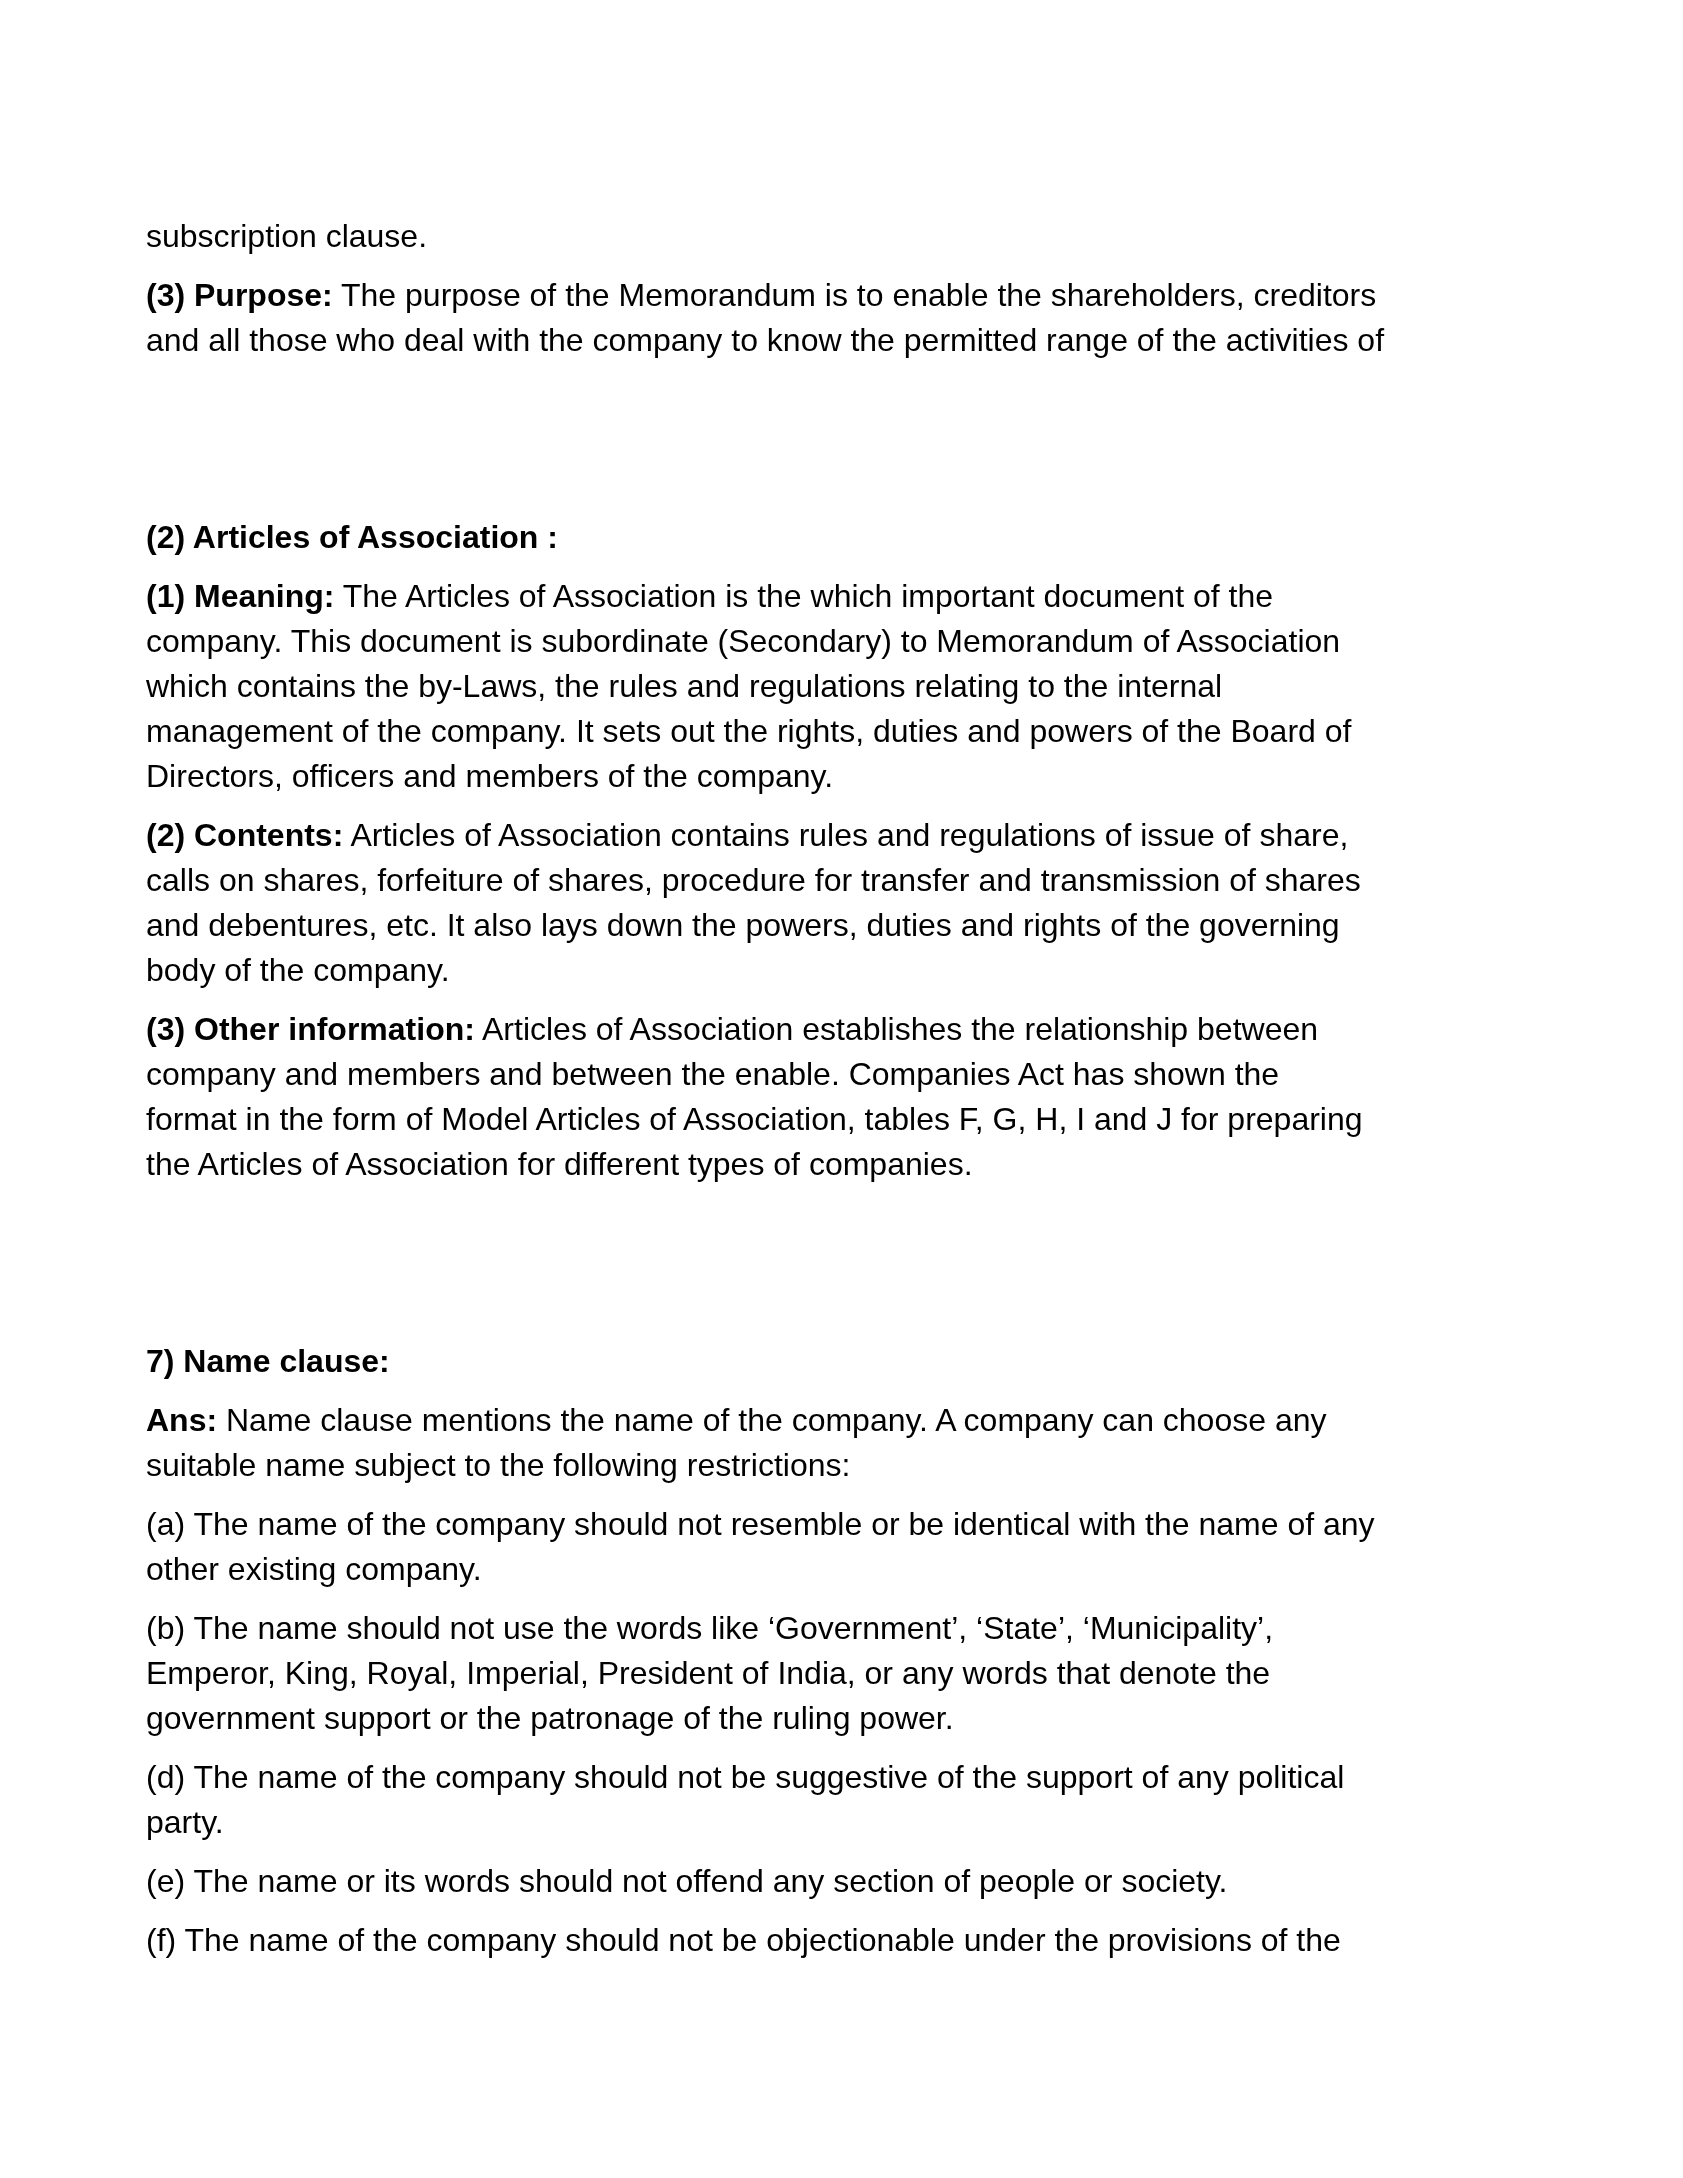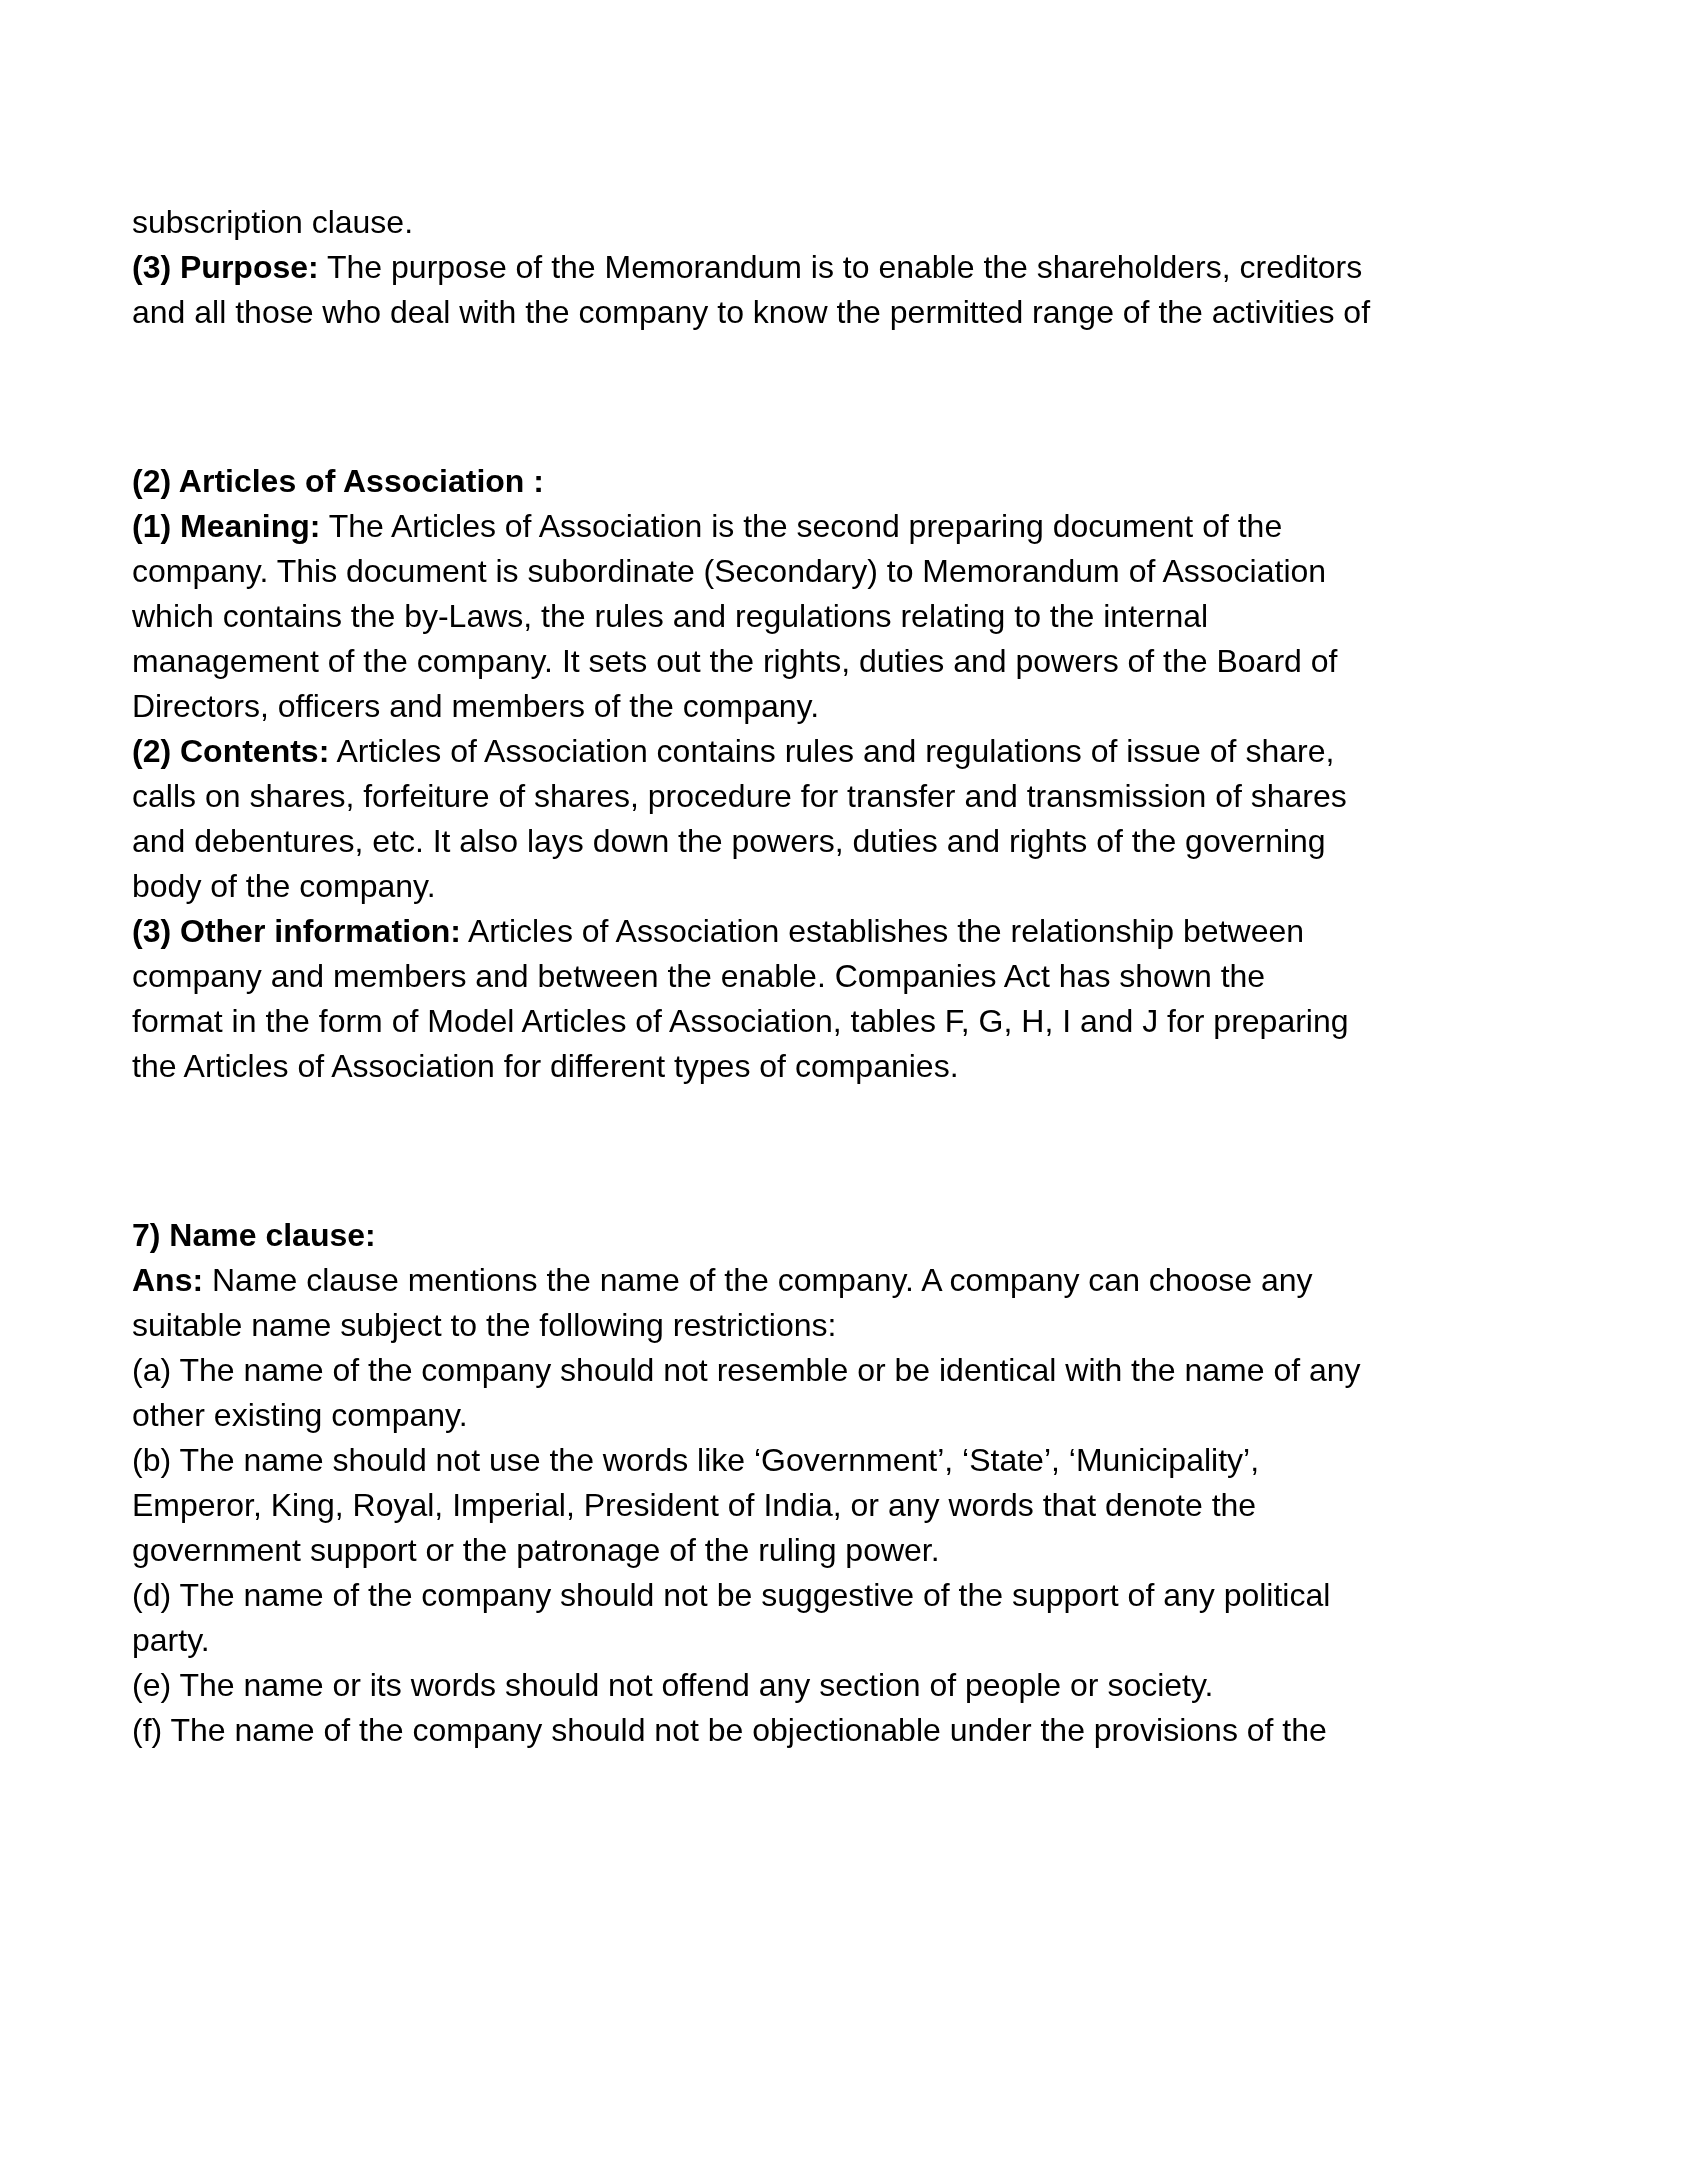--- a/index.html
+++ b/index.html
@@ -15,21 +15,21 @@
     position: absolute;
     left: 132px;
     top: 200px;
     width: 1426px;
     color: #000000;
     font-size: 32px;
     line-height: 45px;
     font-weight: 400;
     text-rendering: optimizeLegibility;
   }
-  .paragraph { margin: 0; padding: 0; }
+  .paragraph { margin: 14px; padding: 0; }
   .line { white-space: pre; }
   .run { font-weight: 400; }
   .run.bold { font-weight: 700; }
   .spacer { height: 124px; }
 </style>
 </head>
 <body>
 
 <div class="page" style="background: rgb(255, 255, 255);">
   <div class="content" style="color: rgb(0, 0, 0);">
@@ -38,21 +38,21 @@
       </div>
       <div class="paragraph">
         <div class="line"><span class="run bold">(3) Purpose:</span><span class="run"> The purpose of the Memorandum is to enable the shareholders, creditors</span></div>
         <div class="line"><span class="run">and all those who deal with the company to know the permitted range of the activities of</span></div>
       </div>
       <div class="spacer"></div>
       <div class="paragraph">
         <div class="line"><span class="run bold">(2) Articles of Association :</span></div>
       </div>
       <div class="paragraph">
-        <div class="line"><span class="run bold">(1) Meaning:</span><span class="run"> The Articles of Association is the second preparing document of the</span></div>
+        <div class="line"><span class="run bold">(1) Meaning:</span><span class="run"> The Articles of Association is the which important document of the</span></div>
         <div class="line"><span class="run">company. This document is subordinate (Secondary) to Memorandum of Association</span></div>
         <div class="line"><span class="run">which contains the by-Laws, the rules and regulations relating to the internal</span></div>
         <div class="line"><span class="run">management of the company. It sets out the rights, duties and powers of the Board of</span></div>
         <div class="line"><span class="run">Directors, officers and members of the company.</span></div>
       </div>
       <div class="paragraph">
         <div class="line"><span class="run bold">(2) Contents:</span><span class="run"> Articles of Association contains rules and regulations of issue of share,</span></div>
         <div class="line"><span class="run">calls on shares, forfeiture of shares, procedure for transfer and transmission of shares</span></div>
         <div class="line"><span class="run">and debentures, etc. It also lays down the powers, duties and rights of the governing</span></div>
         <div class="line"><span class="run">body of the company.</span></div>

